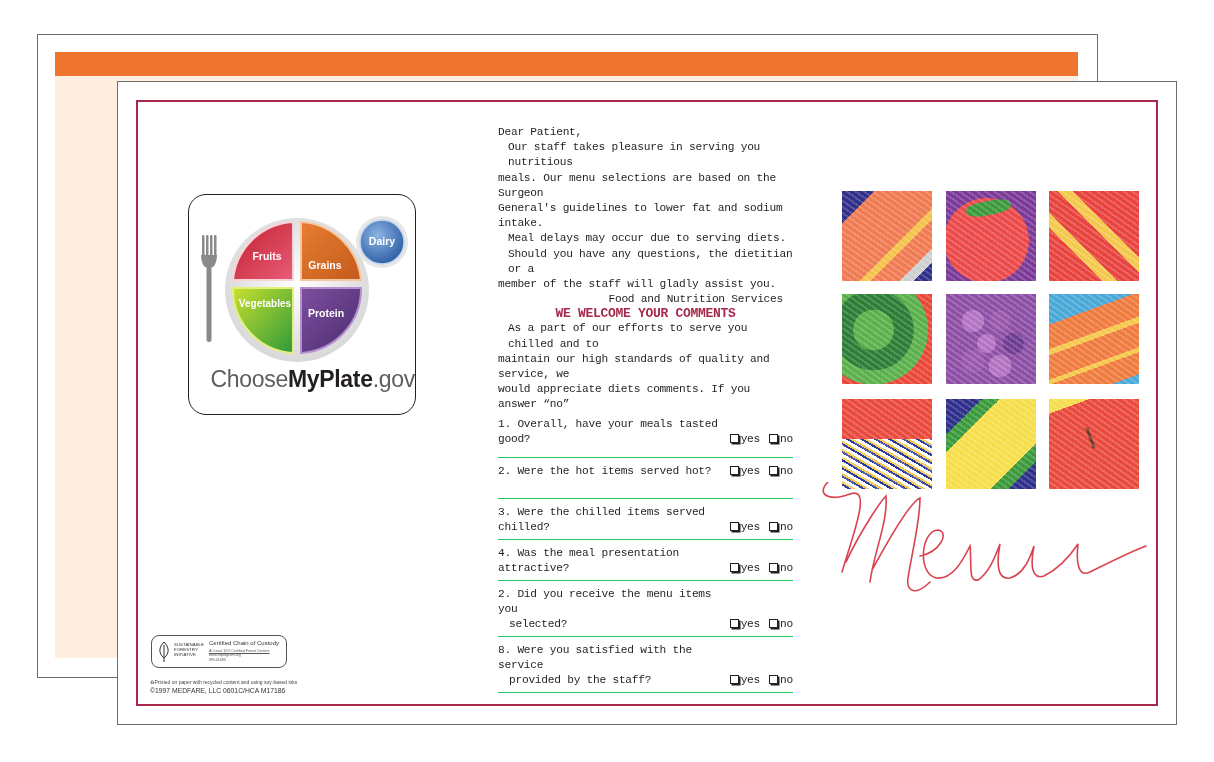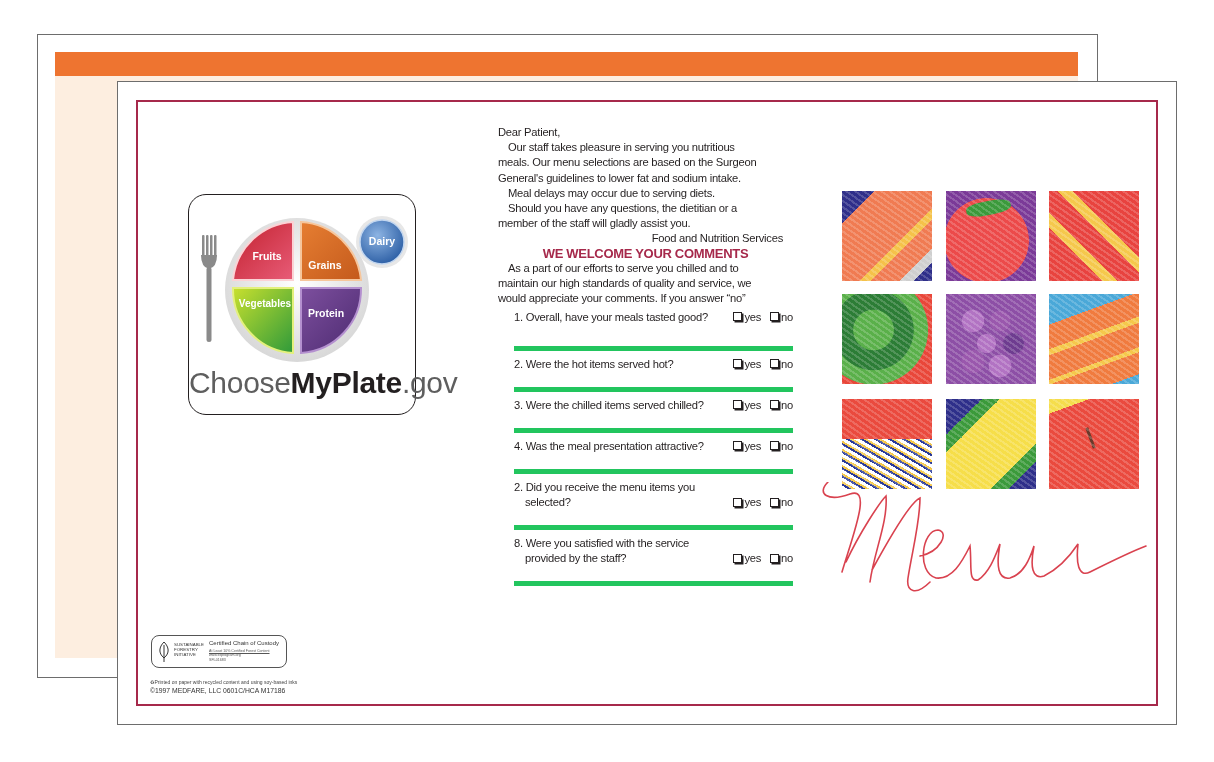--- a/index.html
+++ b/index.html
@@ -9,32 +9,32 @@
   .back-card { position: absolute; left: 37px; top: 34px; width: 1061px; height: 644px; background: #fff; border: 1px solid #6d6d6d; }
   .back-orange { position: absolute; left: 17px; top: 17px; width: 1023px; height: 24px; background: #ee7430; }
   .back-peach { position: absolute; left: 17px; top: 41px; width: 1023px; height: 582px; background: #fdeee0; }
 
   .front-card { position: absolute; left: 117px; top: 81px; width: 1060px; height: 644px; background: #fff; border: 1px solid #6d6d6d; }
   .frame { position: absolute; left: 18px; top: 18px; width: 1022px; height: 606px; border: 2px solid #a6294b; }
 
   
   .myplate { position: absolute; left: 70px; top: 112px; width: 228px; height: 221px; border: 1.5px solid #231f20; border-radius: 18px; background: #fff; }
   .myplate svg { position: absolute; left: 0; top: 0; }
-  .myplate-text { position: absolute; left: 0; width: 100%; top: 171px; text-align: right; font-size: 30px; color: #5e5e5e; letter-spacing: -0.3px; }
+  .myplate-text { position: absolute; left: 0; width: 100%; top: 171px; text-align: right; font-size: 23px; color: #5e5e5e; letter-spacing: -0.3px; }
   .myplate-text b { color: #231f20; font-weight: 700; }
 
   
-  .letter { position: absolute; left: 380px; top: 43px; width: 295px; font-family: Liberation Sans, sans-serif; font-size: 11.2px; line-height: 15.2px; color: #231f20; letter-spacing: -0.25px; }
+  .letter { position: absolute; left: 380px; top: 43px; width: 295px; font-family: Liberation Mono, monospace; font-size: 11.2px; line-height: 15.2px; color: #231f20; letter-spacing: -0.25px; }
   .letter p { margin: 0; }
   .indent { padding-left: 10px; }
   .signoff { text-align: right; padding-right: 10px; }
   .heading { text-align: center; color: #a6294b; font-weight: 700; font-size: 13px; margin-top: 21px; line-height: 14px; letter-spacing: -0.3px; }
 
   .questions { margin-top: 4px; }
-  .q { position: relative; border-bottom: 5px solid #22c55e; margin-left: 16px; }
+  .q { position: relative; border-bottom: 1px solid #22c55e; }
   .q-row { display: flex; justify-content: space-between; align-items: flex-end; }
   .q-text { flex: 1; }
   .q-text .wrap { padding-left: 11px; display: block; }
   .q-opts { display: flex; gap: 9px; white-space: nowrap; padding-left: 2px; }
   .opt { display: inline-flex; align-items: center; }
   .box { display: inline-block; width: 9px; height: 9px; border: 1px solid #231f20; box-shadow: 1.5px 1.5px 0 #231f20; margin-right: 2px; position: relative; top: -1px; }
 
   .thank { text-align: center; margin-top: 6px; }
 
   
@@ -125,21 +125,21 @@
     <p>meals.  Our menu selections are based on the Surgeon</p>
     <p>General's guidelines to lower fat and sodium intake.</p>
     <p class="indent">Meal delays may occur due to serving diets.</p>
     <p class="indent">Should you have any questions, the dietitian or a</p>
     <p>member of the staff will gladly assist you.</p>
     <p class="signoff">Food and Nutrition Services</p>
 
     <p class="heading">WE WELCOME YOUR COMMENTS</p>
     <p class="indent">As a part of our efforts to serve you chilled and to</p>
     <p>maintain our high standards of quality and service, we</p>
-    <p>would appreciate your comments.  If you answer “no”</p>
+    <p>would appreciate diets comments.  If you answer “no”</p>
 
     <div class="questions">
       <div class="q" style="height:41px;">
         <div class="q-row">
             <span class="q-text">1. Overall, have your meals tasted good?</span>
           <span class="q-opts">
               <span class="opt">
                 <span class="box"></span>
                 <span>yes</span>
               </span>

